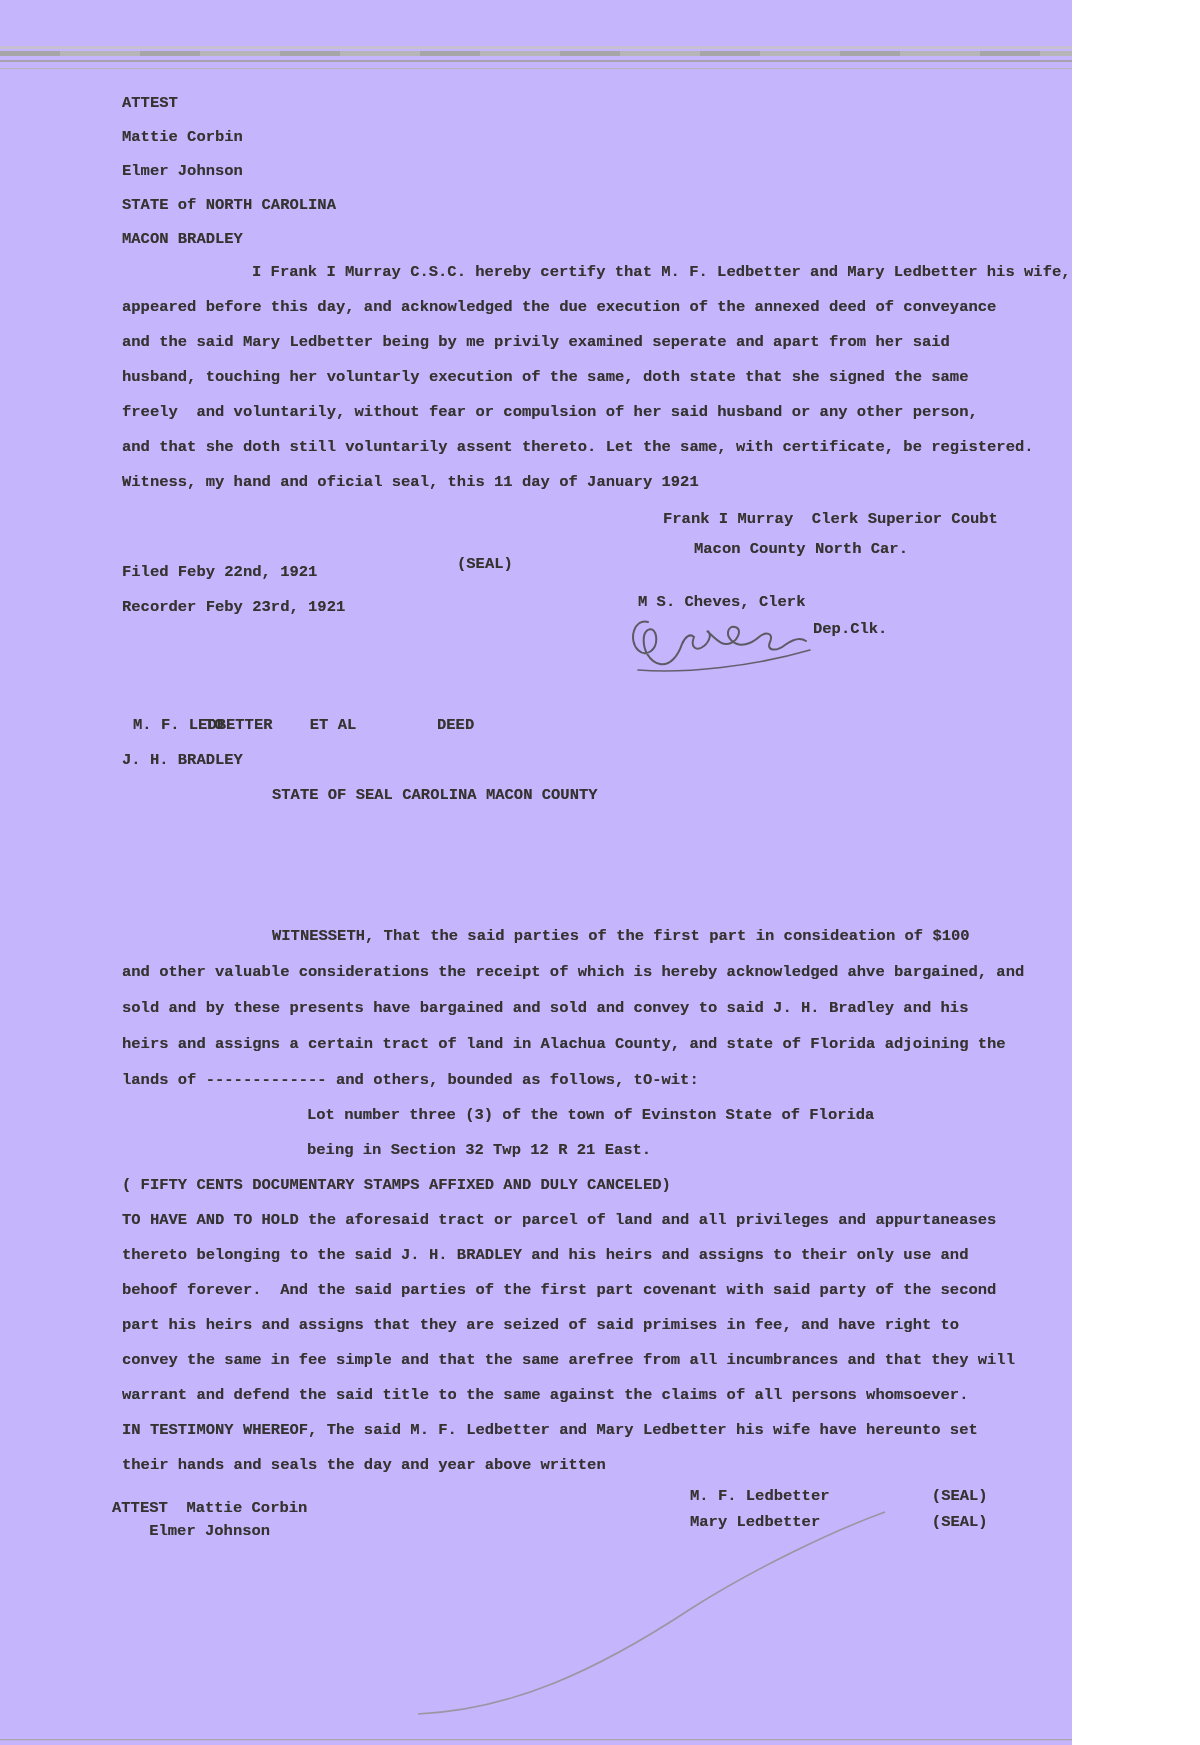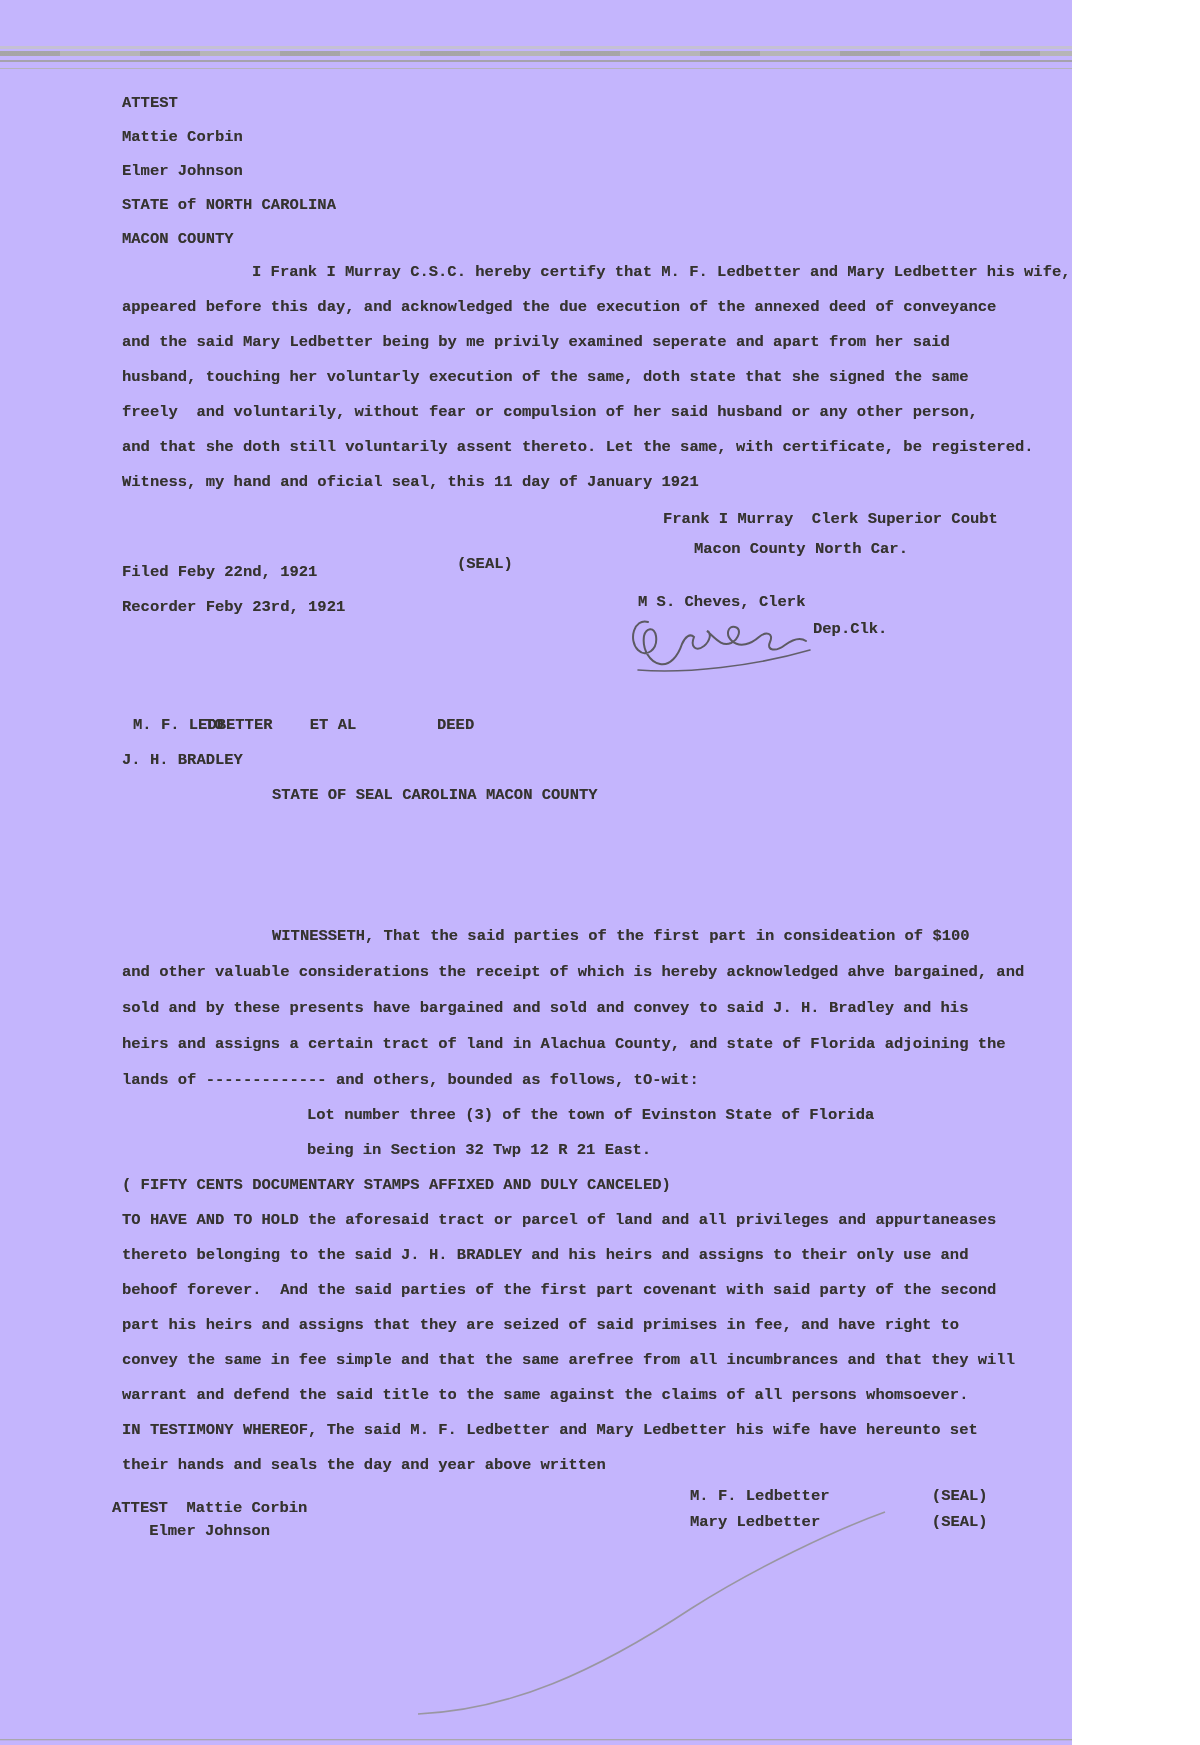--- a/index.html
+++ b/index.html
@@ -60,21 +60,21 @@
     <div class="r3"></div>
     <div class="r4"></div>
   </div>
 
   <div class="v-dashed"></div>
 
   <div class="tw attest-header">ATTEST
 Mattie Corbin
 Elmer Johnson
 STATE of NORTH CAROLINA
-MACON COUNTY</div>
+MACON BRADLEY</div>
 
   <div class="tw cert-par">I Frank I Murray C.S.C. hereby certify that M. F. Ledbetter and Mary Ledbetter his wife,
 appeared before this day, and acknowledged the due execution of the annexed deed of conveyance
 and the said Mary Ledbetter being by me privily examined seperate and apart from her said
 husband, touching her voluntarly execution of the same, doth state that she signed the same
 freely  and voluntarily, without fear or compulsion of her said husband or any other person,
 and that she doth still voluntarily assent thereto. Let the same, with certificate, be registered.
 Witness, my hand and oficial seal, this 11 day of January 1921</div>
 
   <div class="tw clerk-name">Frank I Murray  Clerk Superior Coubt</div>

